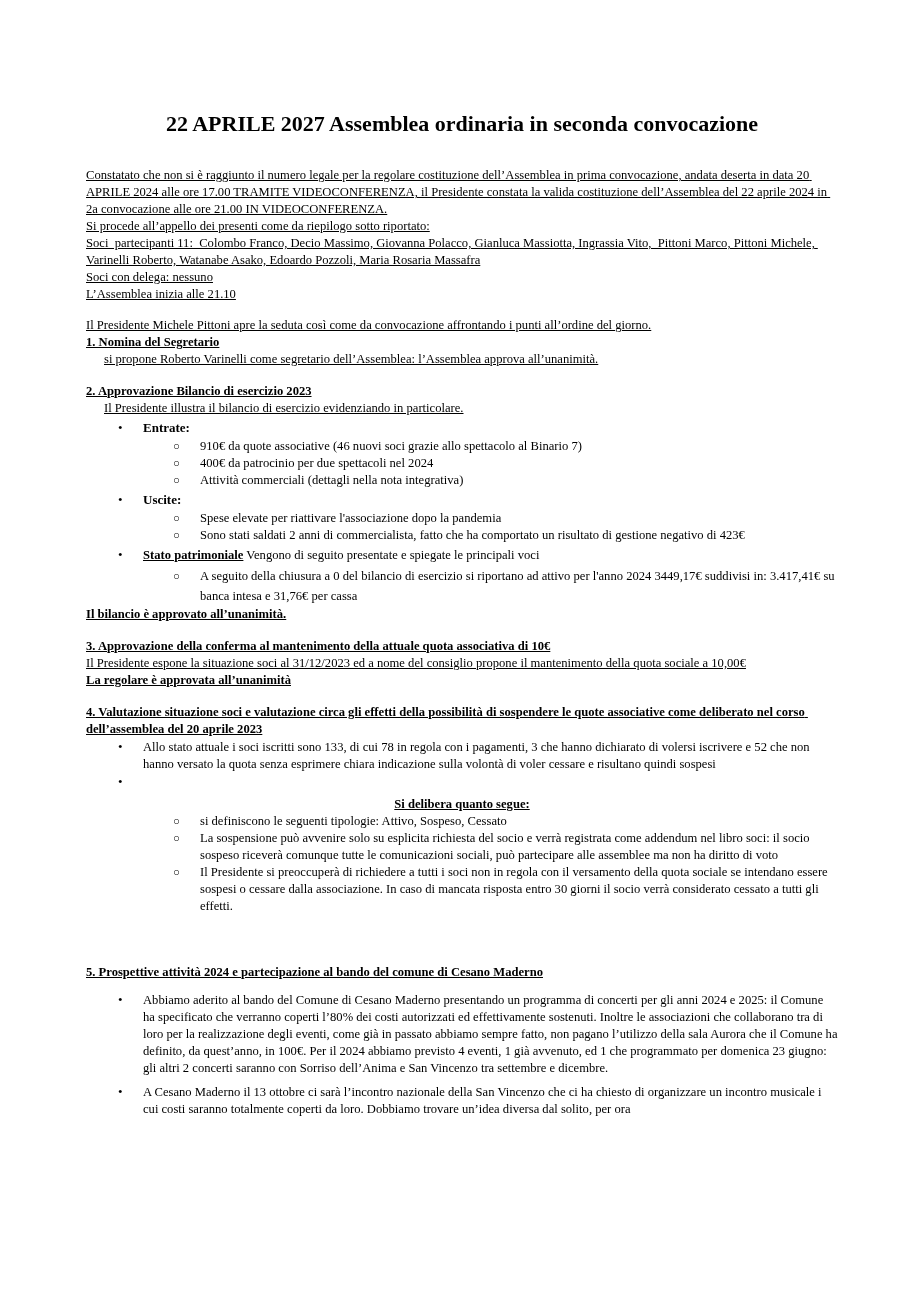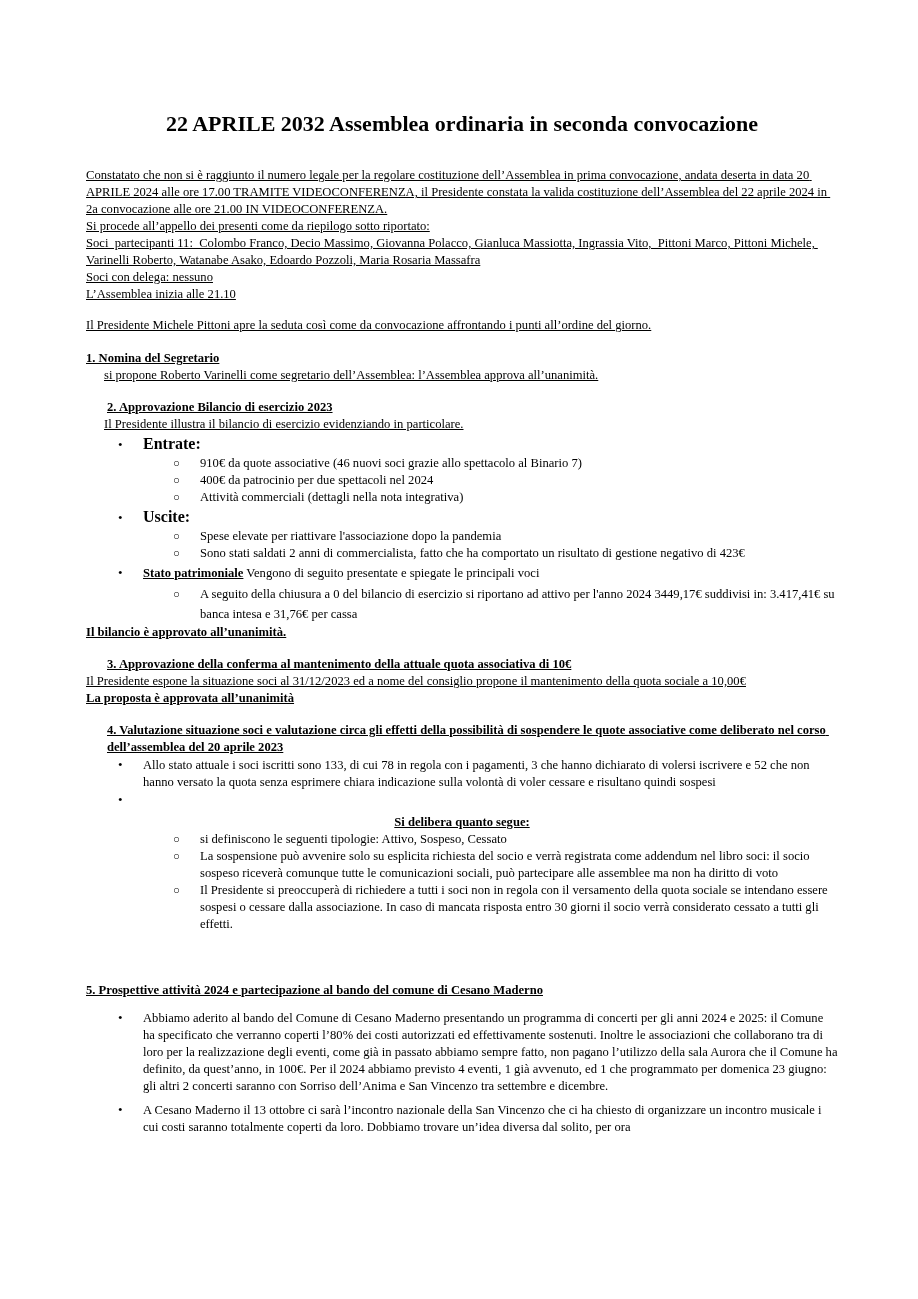--- a/index.html
+++ b/index.html
@@ -11,40 +11,40 @@
   .page { box-sizing:border-box; width:918px; height:1299px; padding:108px 80px 0 86px; overflow:hidden; }
   .title { font-size:22px; font-weight:bold; text-align:center; line-height:32px; white-space:pre-wrap; }
   p { margin:0;text-decoration:underline; }
   .para, .h, .t, .m1, .m2 { font-size:12.6px; line-height:17px; }
   .para { white-space:pre-wrap; }
   .h { font-weight:bold; white-space:pre-wrap; }
   .b { font-weight:bold;text-decoration:underline; }
   .ind { padding-left:18px; }
   .mt-intro { margin-top:27px; }
   .mt-p6 { margin-top:14px; }
-  .mt-sec1 { margin-top:16px; }
-  .mt-sec { margin-top:15px;margin-left:21px; }
+  .mt-sec1 { }
+  .mt-sec { margin-top:15px; }
   .mt-delib { margin-top:6px;text-align:center; }
   .mt-s5 { margin-top:49px; }
   .mt-s5li1 { margin-top:10px; }
   .mt-s5li2 { margin-top:6px; }
   .li1, .li2 { display:flex; align-items:baseline; }
   .m1 { flex:0 0 57px; padding-left:32px; box-sizing:border-box; font-size:13px; }
   .m2 { flex:0 0 114px; padding-left:87px; box-sizing:border-box; font-size:11.5px; }
   .t { flex:1; white-space:pre-wrap; }
-  .big { font-size:16px; font-weight:bold; }
+  .big { font-size:13px; font-weight:bold; }
   .li1.lg .t, .li1.lg .m1 { line-height:21px; }
   .li2.tall .t, .li2.tall .m2 { line-height:20px; }
 </style>
 </head>
 <body>
 
 <div class="page">
 
-  <div class="title">22 APRILE 2032 Assemblea ordinaria in seconda convocazione</div>
+  <div class="title">22 APRILE 2027 Assemblea ordinaria in seconda convocazione</div>
 
   <p class="para mt-intro">Constatato che non si è raggiunto il numero legale per la regolare costituzione dell’Assemblea in prima convocazione, andata deserta in data 20 APRILE 2024 alle ore 17.00 TRAMITE VIDEOCONFERENZA, il Presidente constata la valida costituzione dell’Assemblea del 22 aprile 2024 in 2a convocazione alle ore 21.00 IN VIDEOCONFERENZA.</p>
   <p class="para">Si procede all’appello dei presenti come da riepilogo sotto riportato:</p>
   <p class="para">Soci  partecipanti 11:  Colombo Franco, Decio Massimo, Giovanna Polacco, Gianluca Massiotta, Ingrassia Vito,  Pittoni Marco, Pittoni Michele, Varinelli Roberto, Watanabe Asako, Edoardo Pozzoli, Maria Rosaria Massafra</p>
   <p class="para">Soci con delega: nessuno</p>
   <p class="para">L’Assemblea inizia alle 21.10</p>
   <p class="para mt-p6">Il Presidente Michele Pittoni apre la seduta così come da convocazione affrontando i punti all’ordine del giorno.</p>
 
   <p class="h mt-sec1">1. Nomina del Segretario</p>
   <p class="para ind">si propone Roberto Varinelli come segretario dell’Assemblea: l’Assemblea approva all’unanimità.</p>
@@ -88,21 +88,21 @@
   </div>
   <div class="li2 tall">
     <span class="m2">○</span>
     <span class="t">A seguito della chiusura a 0 del bilancio di esercizio si riportano ad attivo per l'anno 2024 3449,17€ suddivisi in: 3.417,41€ su banca intesa e 31,76€ per cassa</span>
   </div>
 
   <p class="h">Il bilancio è approvato all’unanimità.</p>
 
   <p class="h mt-sec">3. Approvazione della conferma al mantenimento della attuale quota associativa di 10€</p>
   <p class="para">Il Presidente espone la situazione soci al 31/12/2023 ed a nome del consiglio propone il mantenimento della quota sociale a 10,00€</p>
-  <p class="h">La proposta è approvata all’unanimità</p>
+  <p class="h">La regolare è approvata all’unanimità</p>
 
   <p class="h mt-sec">4. Valutazione situazione soci e valutazione circa gli effetti della possibilità di sospendere le quote associative come deliberato nel corso dell’assemblea del 20 aprile 2023</p>
   <div class="li1">
     <span class="m1">•</span>
     <span class="t">Allo stato attuale i soci iscritti sono 133, di cui 78 in regola con i pagamenti, 3 che hanno dichiarato di volersi iscrivere e 52 che non hanno versato la quota senza esprimere chiara indicazione sulla volontà di voler cessare e risultano quindi sospesi</span>
   </div>
   <div class="li1">
     <span class="m1">•</span>
   </div>
 

